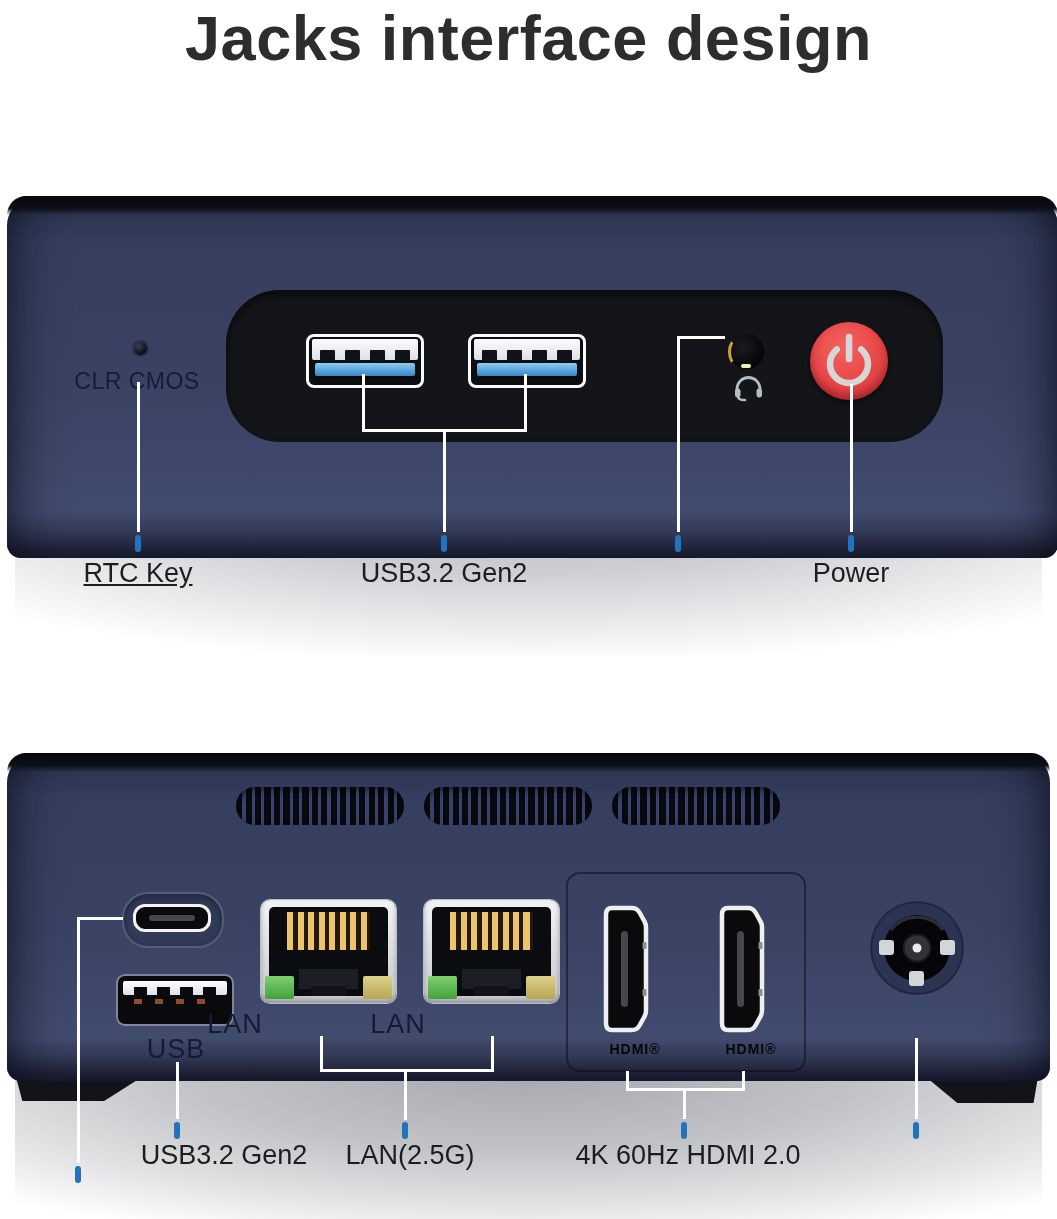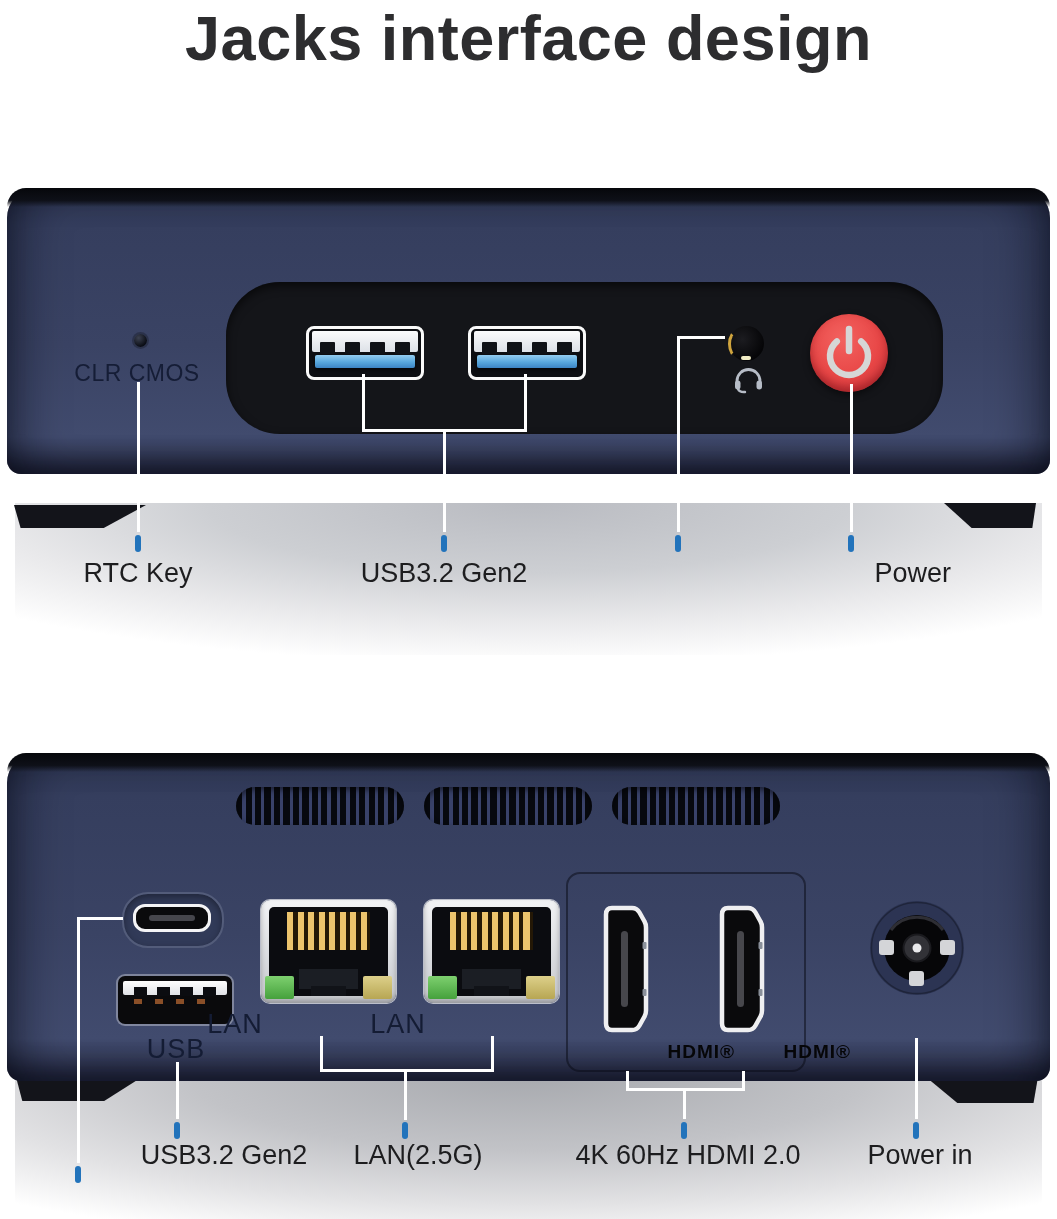--- a/index.html
+++ b/index.html
@@ -23,33 +23,33 @@
   }
   
   .device{
     position:absolute;left:7px;width:1043px;
     background:linear-gradient(180deg,#2c3450 0%,#353e5e 13%,#3a4364 55%,#414b6e 87%,#2b304a 98%);
     border-radius:30px 30px 14px 14px;
     box-shadow:inset 28px 0 48px -18px rgba(5,8,18,.55),
                inset -28px 0 48px -18px rgba(5,8,18,.55),
                inset 0 -16px 24px -10px rgba(5,8,18,.5);
   }
-  .device-front{top:188px;height:286px;}
+  .device-front{top:196px;height:362px;padding-left:8px;}
   .device-back{top:753px;height:328px;}
   .rim{
     position:absolute;left:0;right:0;top:0;height:19px;
     background:linear-gradient(180deg,#06070b 0%,#0e1018 65%,rgba(14,16,24,0) 100%);
     border-radius:30px 30px 0 0;
   }
   .foot{position:absolute;background:#13141a;}
   
   .engraved{position:absolute;text-align:center;color:#151d36;}
   .cmos-text{font-size:23px;letter-spacing:.5px;}
   .port-word{font-size:27px;letter-spacing:1px;color:#141c34;}
-  .hdmi-word{font-size:19px;font-weight:800;letter-spacing:1px;color:#060608;text-align:right;}
+  .hdmi-word{font-size:14px;font-weight:800;letter-spacing:1px;color:#060608;}
   .cmos-dot{
     position:absolute;width:13px;height:13px;border-radius:50%;
     background:radial-gradient(circle at 35% 30%,#3c4150,#0a0d15 70%);
     box-shadow:0 0 0 2px rgba(0,0,0,.25);
   }
   
   .panel{
     position:absolute;left:219px;top:94px;width:717px;height:152px;
     background:#141519;border-radius:54px;
     box-shadow:inset 0 4px 10px rgba(0,0,0,.6);
@@ -177,23 +177,23 @@
   <div class="cline" style="left:443px;top:429px;width:3px;height:103px;"></div>
   <div class="cline" style="left:677px;top:336px;width:48px;height:3px;"></div>
   <div class="cline" style="left:677px;top:336px;width:3px;height:196px;"></div>
   <div class="cline" style="left:850px;top:384px;width:3px;height:148px;"></div>
 
   <div class="tick" style="left:135px;top:535px;"></div>
   <div class="tick" style="left:441px;top:535px;"></div>
   <div class="tick" style="left:675px;top:535px;"></div>
   <div class="tick" style="left:848px;top:535px;"></div>
 
-  <div class="caption" style="left:38px;top:558px;width:200px;">RTC Key</div>
+  <div class="caption" style="left:38px;top:558px;width:200px;text-decoration:underline;">RTC Key</div>
   <div class="caption" style="left:344px;top:558px;width:200px;">USB3.2 Gen2</div>
-  <div class="caption" style="left:751px;top:558px;width:200px;text-align:right;">Power</div>
+  <div class="caption" style="left:751px;top:558px;width:200px;">Power</div>
 
   <div class="abs shadow-back"></div>
 
   <div class="abs foot" style="left:16px;top:1077px;width:126px;height:24px;clip-path:polygon(0 0,100% 0,70% 100%,5% 100%);"></div>
   <div class="abs foot" style="left:926px;top:1077px;width:112px;height:26px;clip-path:polygon(0 0,100% 0,96% 100%,28% 100%);"></div>
 
   <div class="device device-back">
     <div class="rim"></div>
 
     <div class="vent" style="left:229px;top:34px;"></div>
@@ -294,17 +294,16 @@
   <div class="cline" style="left:683px;top:1088px;width:3px;height:31px;"></div>
   <div class="cline" style="left:915px;top:1038px;width:3px;height:81px;"></div>
 
   <div class="tick" style="left:75px;top:1166px;"></div>
   <div class="tick" style="left:174px;top:1122px;"></div>
   <div class="tick" style="left:402px;top:1122px;"></div>
   <div class="tick" style="left:681px;top:1122px;"></div>
   <div class="tick" style="left:913px;top:1122px;"></div>
 
   <div class="caption" style="left:124px;top:1140px;width:200px;">USB3.2 Gen2</div>
-  <div class="caption" style="left:318px;top:1140px;width:200px;">LAN(2.5G)</div>
+  <div class="caption" style="left:310px;top:1140px;width:200px;">LAN(2.5G)</div>
   <div class="caption" style="left:538px;top:1140px;width:300px;">4K 60Hz HDMI 2.0</div>
-  <div class="caption" style="left:820px;top:1140px;width:200px;">Power in</div>
 
 </div>
 
 </body></html>

